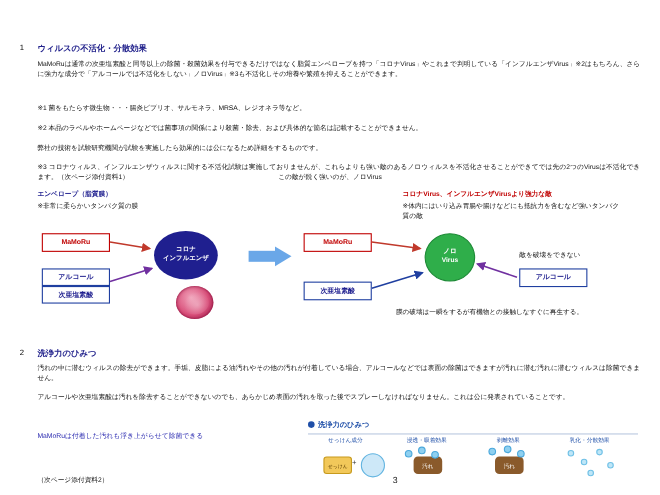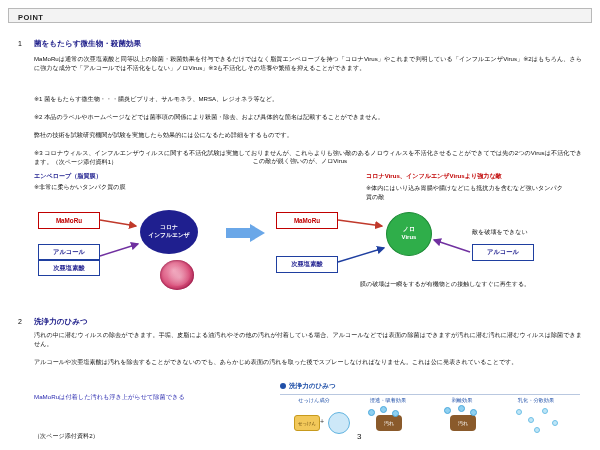--- a/index.html
+++ b/index.html
@@ -181,26 +181,23 @@
   }
   .page-num{
     position:absolute;left:357px;top:432px;font-size:8px;color:#111;
   }
 </style>
 </head>
 <body>
 
 <div class="page">
 
-  <div class="point-bar">
-    <span>POINT</span>
-  </div>
 
   <div class="sec-num sec1-num">1</div>
-  <div class="sec-title sec1-title">菌をもたらす微生物・殺菌効果</div>
+  <div class="sec-title sec1-title">ウィルスの不活化・分散効果</div>
 
   <div class="para p1">MaMoRuは通常の次亜塩素酸と同等以上の除菌・殺菌効果を付与できるだけではなく脂質エンベロープを持つ「コロナVirus」やこれまで判明している「インフルエンザVirus」※2はもちろん、さらに強力な成分で「アルコールでは不活化をしない」ノロVirus」※3も不活化しその培養や繁殖を抑えることができます。</div>
   <div class="para p2">※1 菌をもたらす微生物・・・腸炎ビブリオ、サルモネラ、MRSA、レジオネラ等など。</div>
   <div class="para p3">※2 本品のラベルやホームページなどでは菌事項の関係により殺菌・除去、および具体的な箇名は記載することができません。</div>
   <div class="para p4">弊社の技術を試験研究機関が試験を実施したら効果的には公になるため詳細をするものです。</div>
   <div class="para p5">※3 コロナウィルス、インフルエンザウィルスに関する不活化試験は実施しておりませんが、これらよりも強い敵のあるノロウィルスを不活化させることができてでは先の2つのVirusは不活化できます。（次ページ添付資料1）</div>
   <div class="p-center-note">この敵が鋭く強いのが、ノロVirus</div>
 
   <div class="diagram">
 

